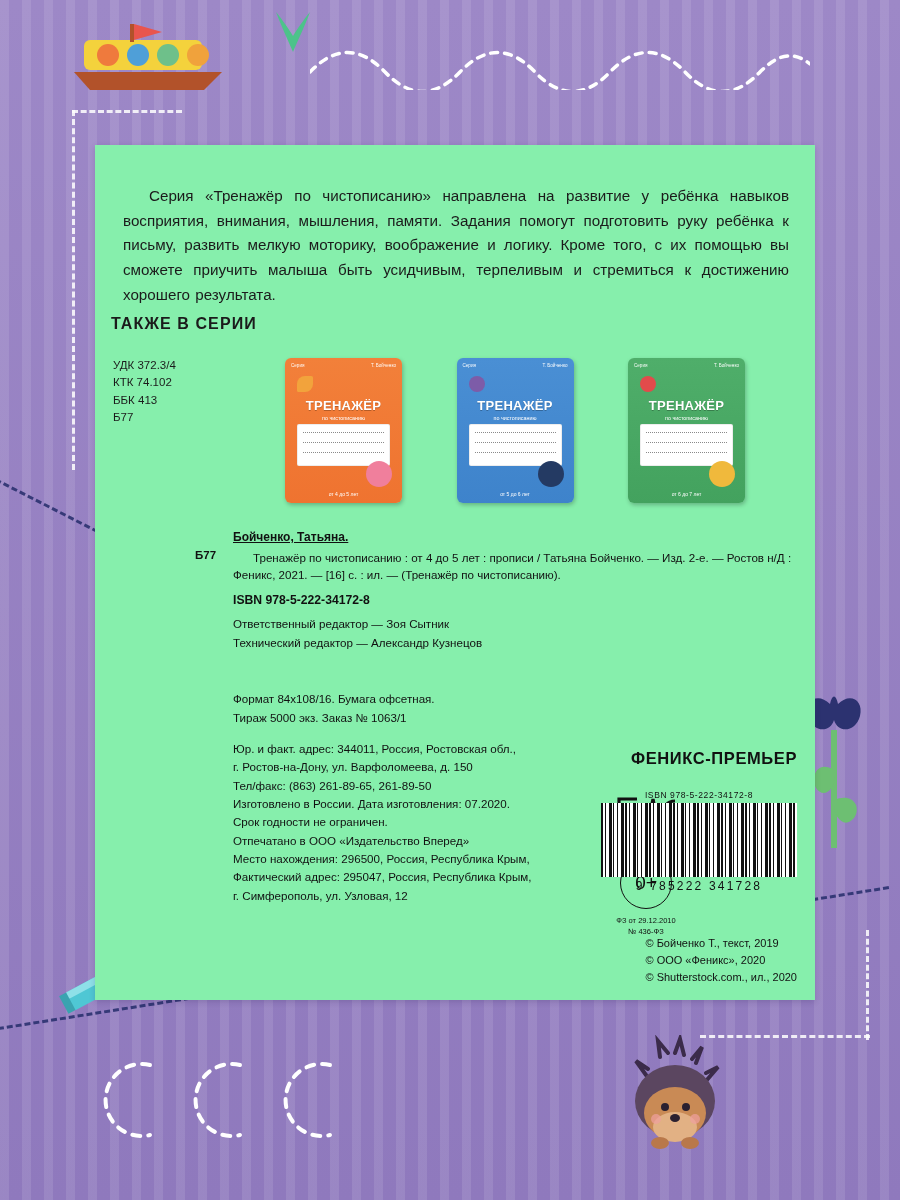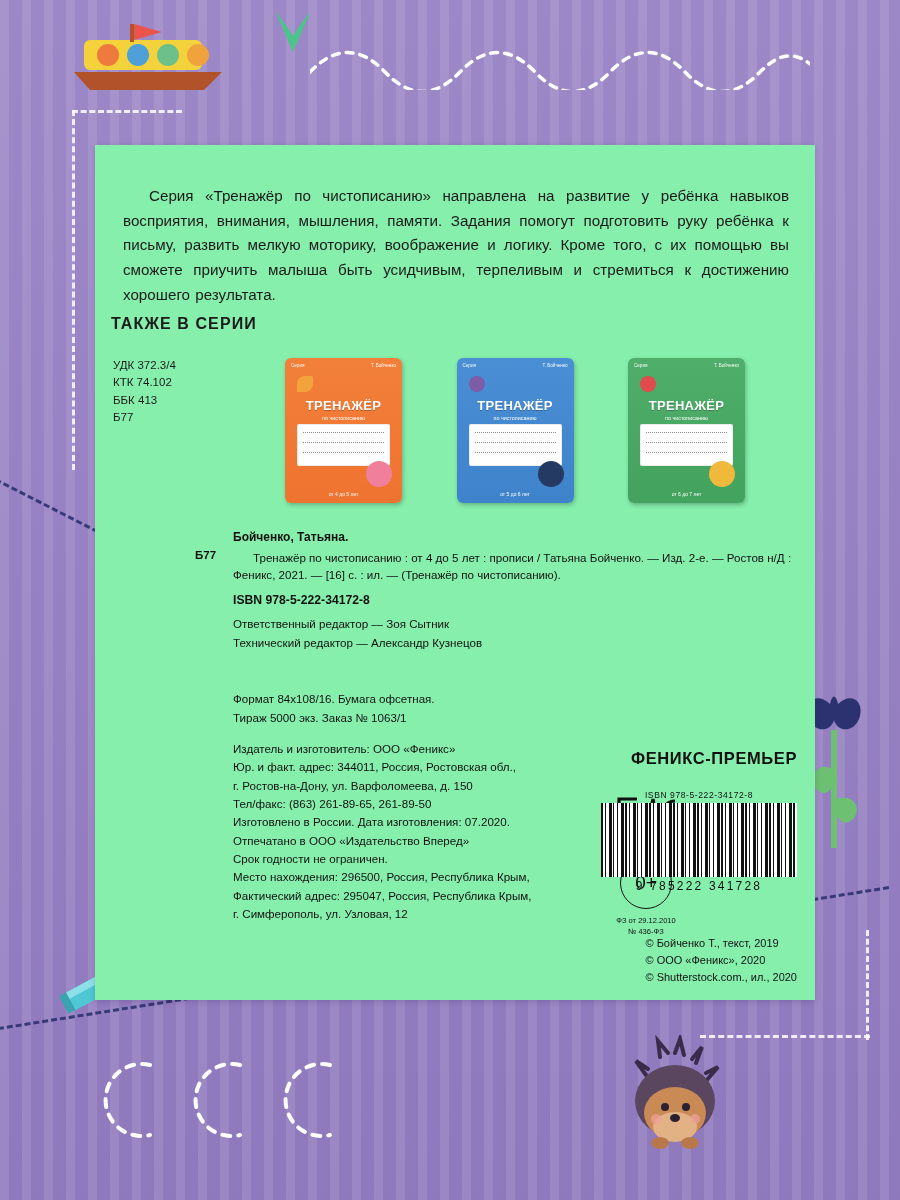--- a/index.html
+++ b/index.html
@@ -131,21 +131,21 @@
   .veg {
     position: absolute; width: 16px; height: 16px; top: 18px; left: 12px;
     border-radius: 50% 10% 50% 10%;
   }
   .cover.c1 .veg { background: #f2a33c; }
   .cover.c2 .veg { background: #7d5ca8; border-radius: 50%; }
   .cover.c3 .veg { background: #e24b4b; border-radius: 50%; }
 
   
   #biblio { position: absolute; left: 138px; top: 385px; width: 560px; }
-  #biblio .author { font-size: 12px; font-weight: bold; color: #111; }
+  #biblio .author { font-size: 12px; font-weight: bold; color: #111; text-decoration: underline; }
   #biblio .desc {
     margin-top: 5px; font-size: 11.6px; line-height: 1.48; color: #111;
     text-indent: 20px;
   }
   #biblio .isbn { margin-top: 10px; font-size: 12.2px; font-weight: bold; color: #111; }
   #b77-left {
     position: absolute; left: 100px; top: 404px;
     font-size: 11.5px; font-weight: bold; color: #111;
   }
 
@@ -357,27 +357,26 @@
     <div>Ответственный редактор — Зоя Сытник</div>
     <div>Технический редактор — Александр Кузнецов</div>
   </div>
 
   <div id="format">
     <div>Формат 84х108/16. Бумага офсетная.</div>
     <div>Тираж 5000 экз. Заказ № 1063/1</div>
   </div>
 
   <div id="publisher">
-    <div>Издатель и изготовитель: ООО «Феникс»</div>
     <div>Юр. и факт. адрес: 344011, Россия, Ростовская обл.,</div>
     <div>г. Ростов-на-Дону, ул. Варфоломеева, д. 150</div>
     <div>Тел/факс: (863) 261-89-65, 261-89-50</div>
     <div>Изготовлено в России. Дата изготовления: 07.2020.</div>
+    <div>Срок годности не ограничен.</div>
     <div>Отпечатано в ООО «Издательство Вперед»</div>
-    <div>Срок годности не ограничен.</div>
     <div>Место нахождения: 296500, Россия, Республика Крым,</div>
     <div>Фактический адрес: 295047, Россия, Республика Крым,</div>
     <div>г. Симферополь, ул. Узловая, 12</div>
   </div>
 
   <div id="eac-block">
     <svg id="eac-mark" viewBox="0 0 62 46">
       <path d="M22,4 L4,4 L4,23 L18,23 M4,42 L22,42" stroke="#111" stroke-width="3.2" fill="none"></path>
       <path d="M30,42 L38,4 L46,42 M33,30 L43,30" stroke="#111" stroke-width="3.2" fill="none"></path>
       <path d="M60,6 C50,6 48,14 48,23 C48,32 50,40 60,40" stroke="#111" stroke-width="3.2" fill="none"></path>

